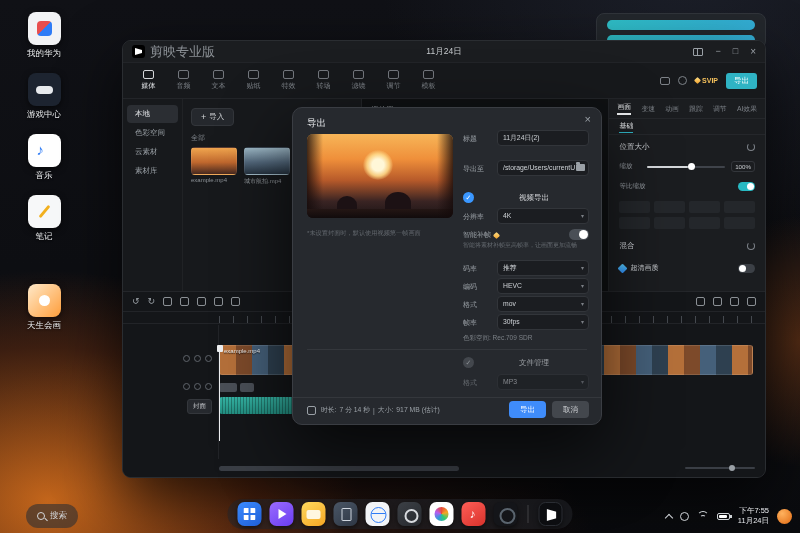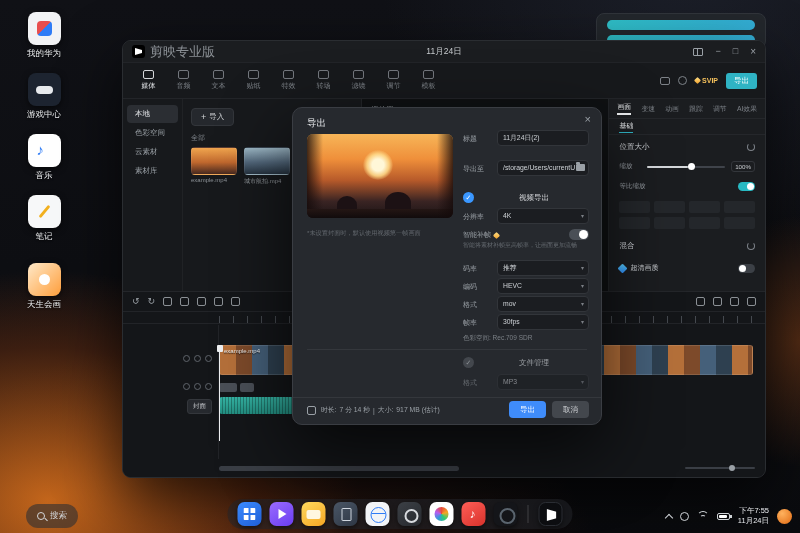--- a/index.html
+++ b/index.html
@@ -11,21 +11,21 @@
     background:
       radial-gradient(140px 180px at 100% 64%, rgba(205,95,25,.35), transparent 70%),
       radial-gradient(430px 320px at 6% 94%, rgba(236,122,30,.8), rgba(150,62,16,.35) 48%, transparent 72%),
       radial-gradient(620px 420px at 28% 112%, rgba(130,55,22,.45), transparent 62%),
       radial-gradient(520px 520px at 86% -12%, rgba(42,48,64,.5), transparent 60%),
       linear-gradient(#101116,#0a0b0e); }
 
   
   .desk-icons { position:absolute; left:18px; top:12px; width:52px; z-index:1; }
   .desk-icon { display:flex; flex-direction:column; align-items:center; margin-bottom:13px; cursor:default; }
-  .desk-icon.gap { margin-top:20px; }
+  .desk-icon.gap { margin-top:41px; }
   .di-img { width:33px; height:33px; border-radius:8px; position:relative; box-shadow:0 2px 6px rgba(0,0,0,.55); }
   .di-img::after { content:""; position:absolute; }
   .di-label { margin-top:3px; font-size:8.5px; color:#f0f2f4; text-shadow:0 1px 2px rgba(0,0,0,.85); white-space:nowrap; }
   .di-files  { background:linear-gradient(140deg,#ffc257,#f07c12); }
   .di-files::after  { left:8px; top:11px; width:17px; height:11px; background:#fff; border-radius:2px; }
   .di-huawei { background:#f2f3f5; }
   .di-huawei::after { left:9px; top:9px; width:15px; height:15px; border-radius:4px; background:linear-gradient(135deg,#e84e4e 50%,#2f7cf6 50%); }
   .di-game   { background:#1d2430; }
   .di-game::after   { left:8px; top:13px; width:17px; height:8px; background:#e8eaed; border-radius:4px; }
   .di-video  { background:#ffffff; }

